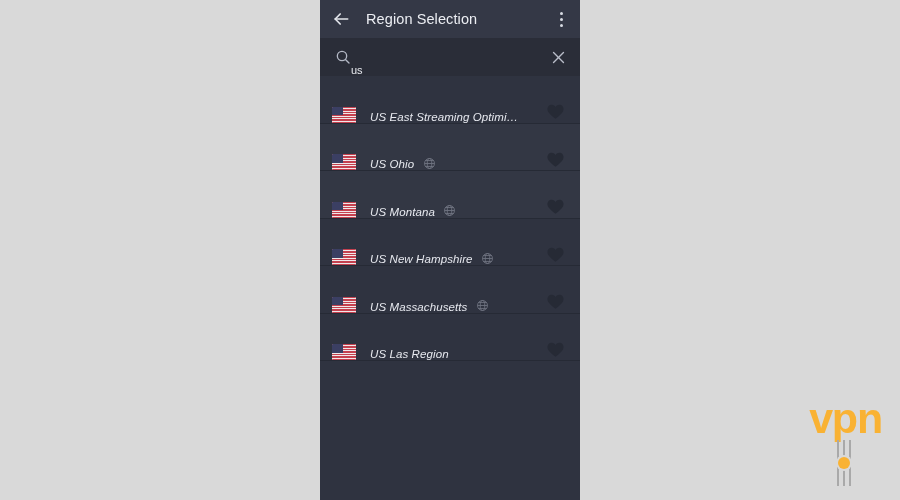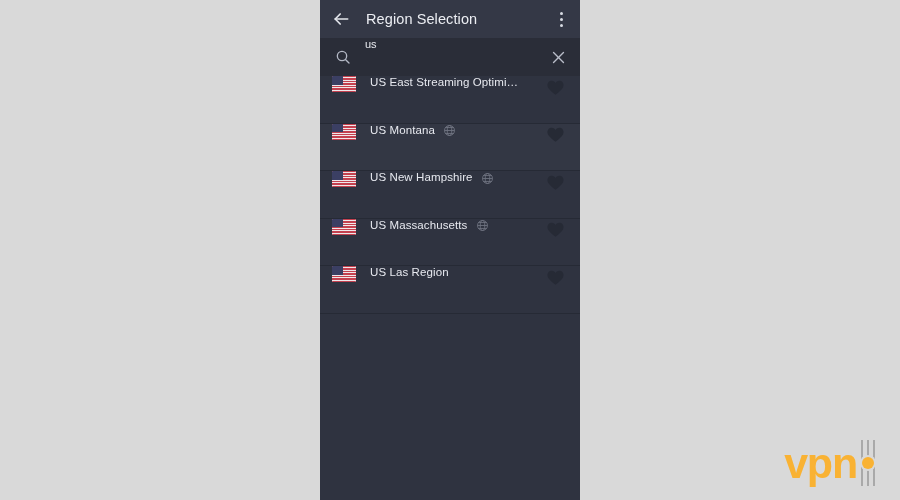--- a/index.html
+++ b/index.html
@@ -87,23 +87,22 @@
   #search-icon {
     width: 17px;
     height: 17px;
     flex: 0 0 17px;
     display: flex;
     align-items: center;
     justify-content: center;
   }
   #search-input-wrap {
     flex: 1 1 auto;
-    margin-left: 14px;
-    display: flex;
-    align-items: flex-start;
+    display: flex;
+    align-items: flex-end;
     height: 100%;
   }
   #search-input {
     background: transparent;
     border: 0;
     outline: none;
     color: #e8eaef;
     font-family: "Liberation Sans", sans-serif;
     font-size: 11px;
     padding: 0;
@@ -124,25 +123,26 @@
   
   #region-list {
     flex: 1 1 auto;
     overflow: hidden;
     background: #2f3340;
   }
   .region-row {
     height: 47.5px;
     box-sizing: border-box;
     display: flex;
-    align-items: flex-start;
+    align-items: flex-end;
     padding: 0 14px 0 12px;
     border-bottom: 1px solid #262a35;
     background: #2f3340;
     cursor: pointer;
+    font-style: italic;
   }
   .region-row.alt { background: #333744; }
 
   .flag-icon {
     width: 24px;
     height: 16px;
     flex: 0 0 24px;
     position: relative;
     overflow: hidden;
     border-radius: 1px;
@@ -196,20 +196,21 @@
   }
 
   
   #watermark {
     position: absolute;
     right: 18px;
     bottom: 14px;
     display: flex;
     align-items: center;
     user-select: none;
+    flex-direction: column;
   }
   #wm-vpn {
     font-size: 43px;
     font-weight: bold;
     color: #f9b233;
     letter-spacing: -1.2px;
     line-height: 1;
   }
   #wm-divider {
     width: 26px;
@@ -294,20 +295,43 @@
     <span class="fav-heart">
       <svg width="19" height="19" viewBox="0 0 24 24" fill="#262a35">
         <path d="M12 21s-7.6-4.9-9.6-9.3C.9 8.2 2.6 4.3 6.3 3.6c2.3-.4 4.3.7 5.7 2.6
                  1.4-1.9 3.4-3 5.7-2.6 3.7.7 5.4 4.6 3.9 8.1C19.6 16.1 12 21 12 21z"></path>
       </svg>
     </span>
   </div>
 
 
 
+  <div class="region-row alt">
+    <span class="flag-icon">
+      <span class="stripes"></span>
+      <span class="canton"></span>
+    </span>
+    <span class="region-name">US Ohio</span>
+    <span class="geo-icon">
+      <svg width="13" height="13" viewBox="0 0 24 24" fill="none" stroke="#c9cddb" stroke-width="1.6">
+        <circle cx="12" cy="12" r="9.2"></circle>
+        <ellipse cx="12" cy="12" rx="4.2" ry="9.2"></ellipse>
+        <line x1="2.8" y1="12" x2="21.2" y2="12"></line>
+        <line x1="4.3" y1="6.6" x2="19.7" y2="6.6"></line>
+        <line x1="4.3" y1="17.4" x2="19.7" y2="17.4"></line>
+      </svg>
+    </span>
+    <span class="row-spacer"></span>
+    <span class="fav-heart">
+      <svg width="19" height="19" viewBox="0 0 24 24" fill="#262a35">
+        <path d="M12 21s-7.6-4.9-9.6-9.3C.9 8.2 2.6 4.3 6.3 3.6c2.3-.4 4.3.7 5.7 2.6
+                 1.4-1.9 3.4-3 5.7-2.6 3.7.7 5.4 4.6 3.9 8.1C19.6 16.1 12 21 12 21z"></path>
+      </svg>
+    </span>
+  </div>
 
   <div class="region-row alt">
     <span class="flag-icon">
       <span class="stripes"></span>
       <span class="canton"></span>
     </span>
     <span class="region-name">US Montana</span>
     <span class="geo-icon">
       <svg width="13" height="13" viewBox="0 0 24 24" fill="none" stroke="#c9cddb" stroke-width="1.6">
         <circle cx="12" cy="12" r="9.2"></circle>

